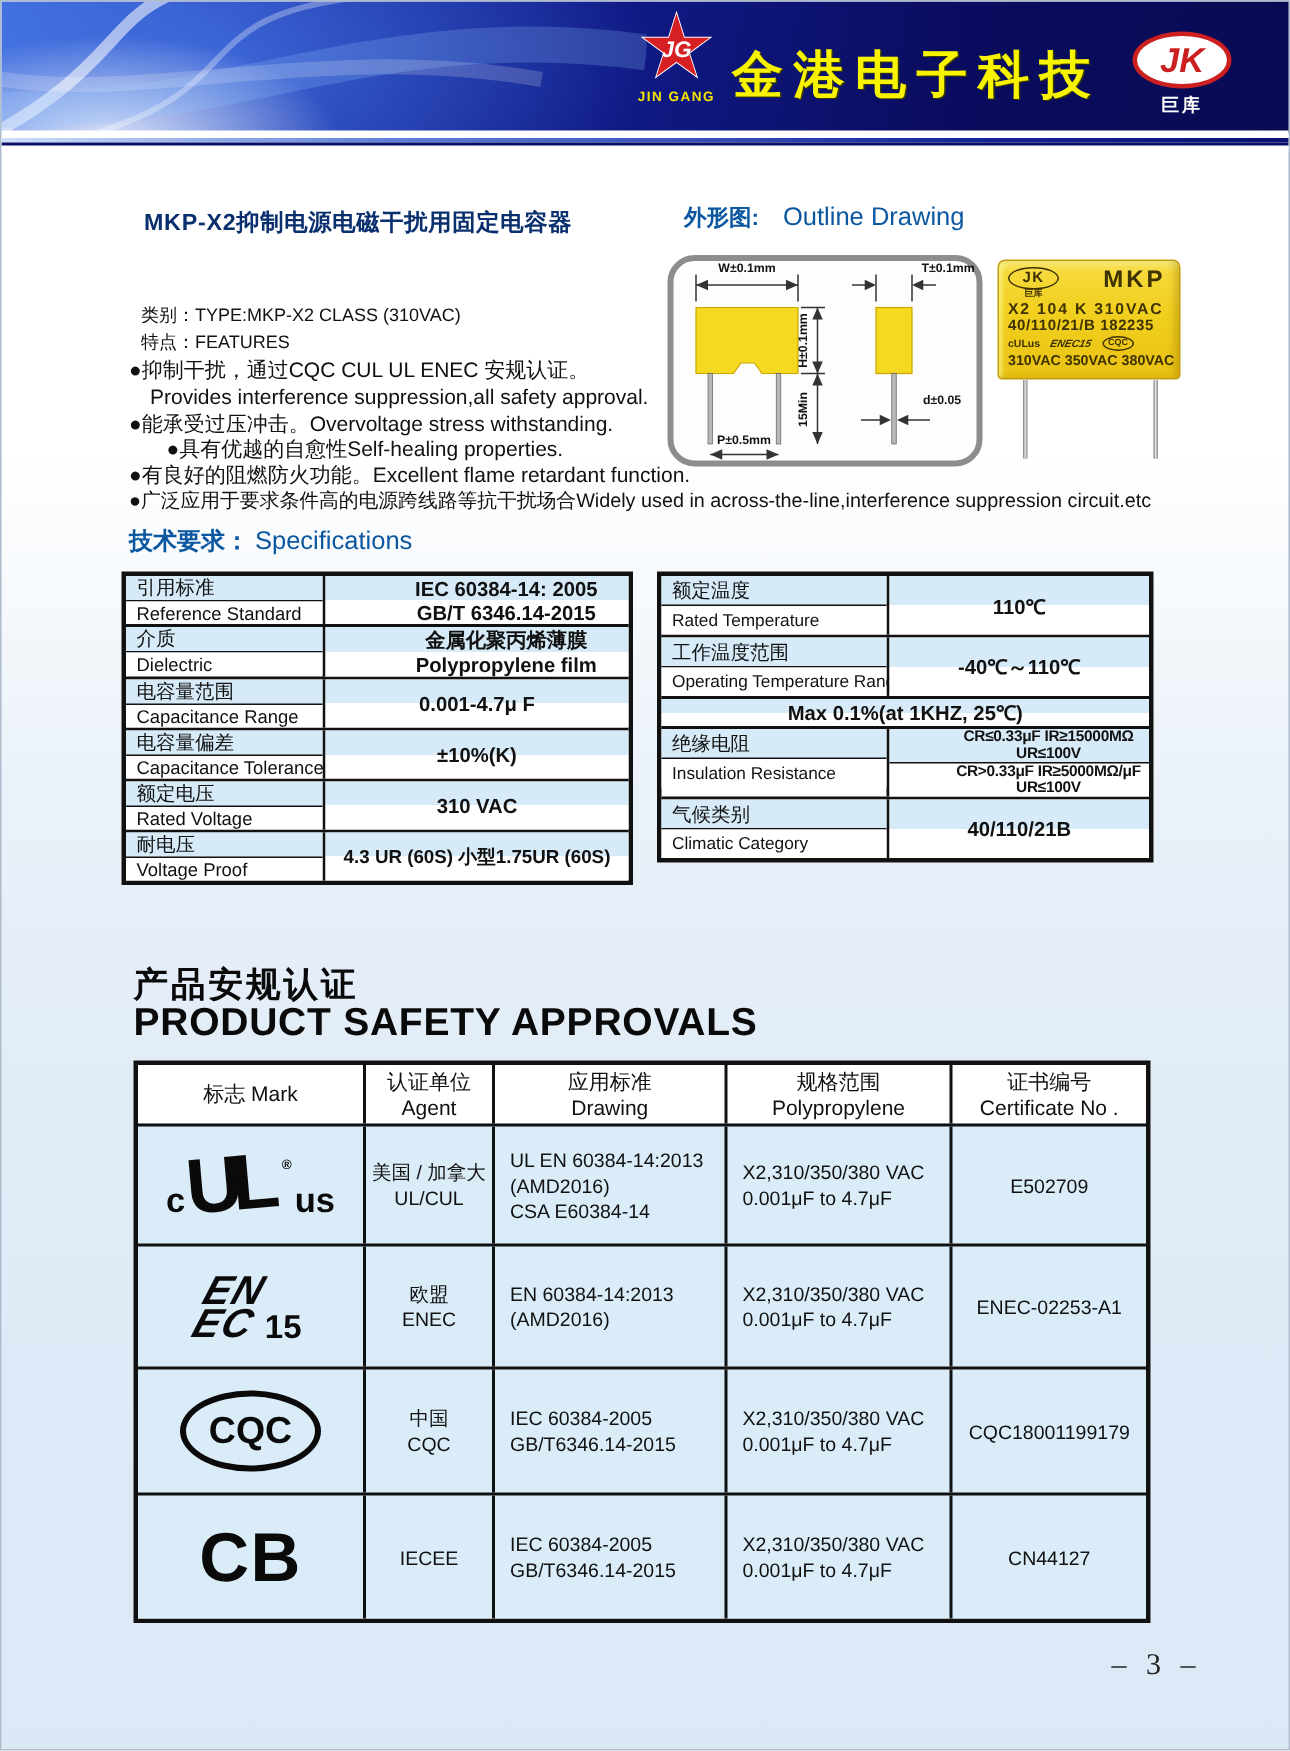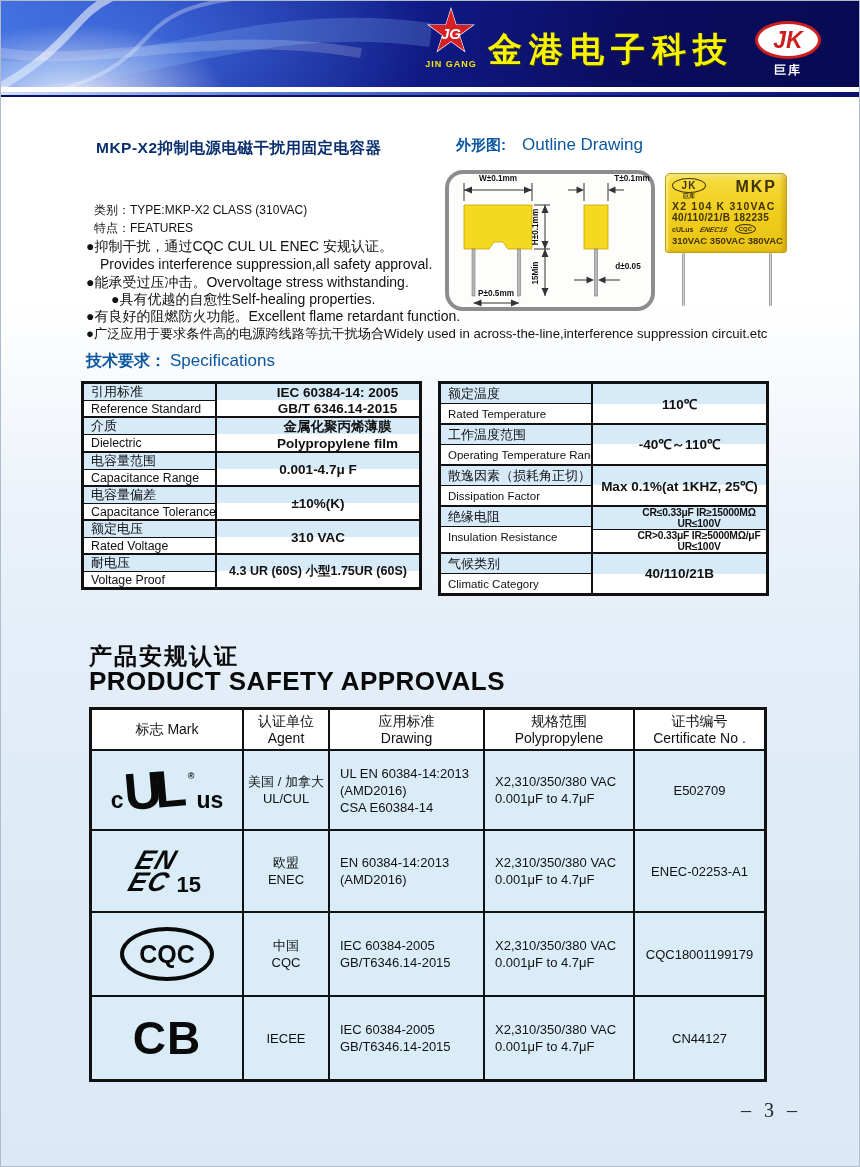--- a/index.html
+++ b/index.html
@@ -308,24 +308,20 @@
       <div class="pv">110℃</div>
     </div>
     <div class="pair">
       <div class="pl">
           <div class="zh">工作温度范围</div>
           <div class="en">Operating Temperature Range</div>
         </div>
       <div class="pv">-40℃～110℃</div>
     </div>
     <div class="pair">
-      <div class="pl">
-          <div class="zh">散逸因素（损耗角正切）</div>
-          <div class="en">Dissipation Factor</div>
-        </div>
       <div class="pv">Max 0.1%(at 1KHZ, 25℃)</div>
     </div>
     <div class="pair">
       <div class="pl">
           <div class="zh">绝缘电阻</div>
           <div class="en">Insulation Resistance</div>
         </div>
       <div class="pv two lined">
           <div class="l tiny">CR≤0.33μF IR≥15000MΩ UR≤100V</div>
           <div class="l tiny">CR&gt;0.33μF IR≥5000MΩ/μF UR≤100V</div>

